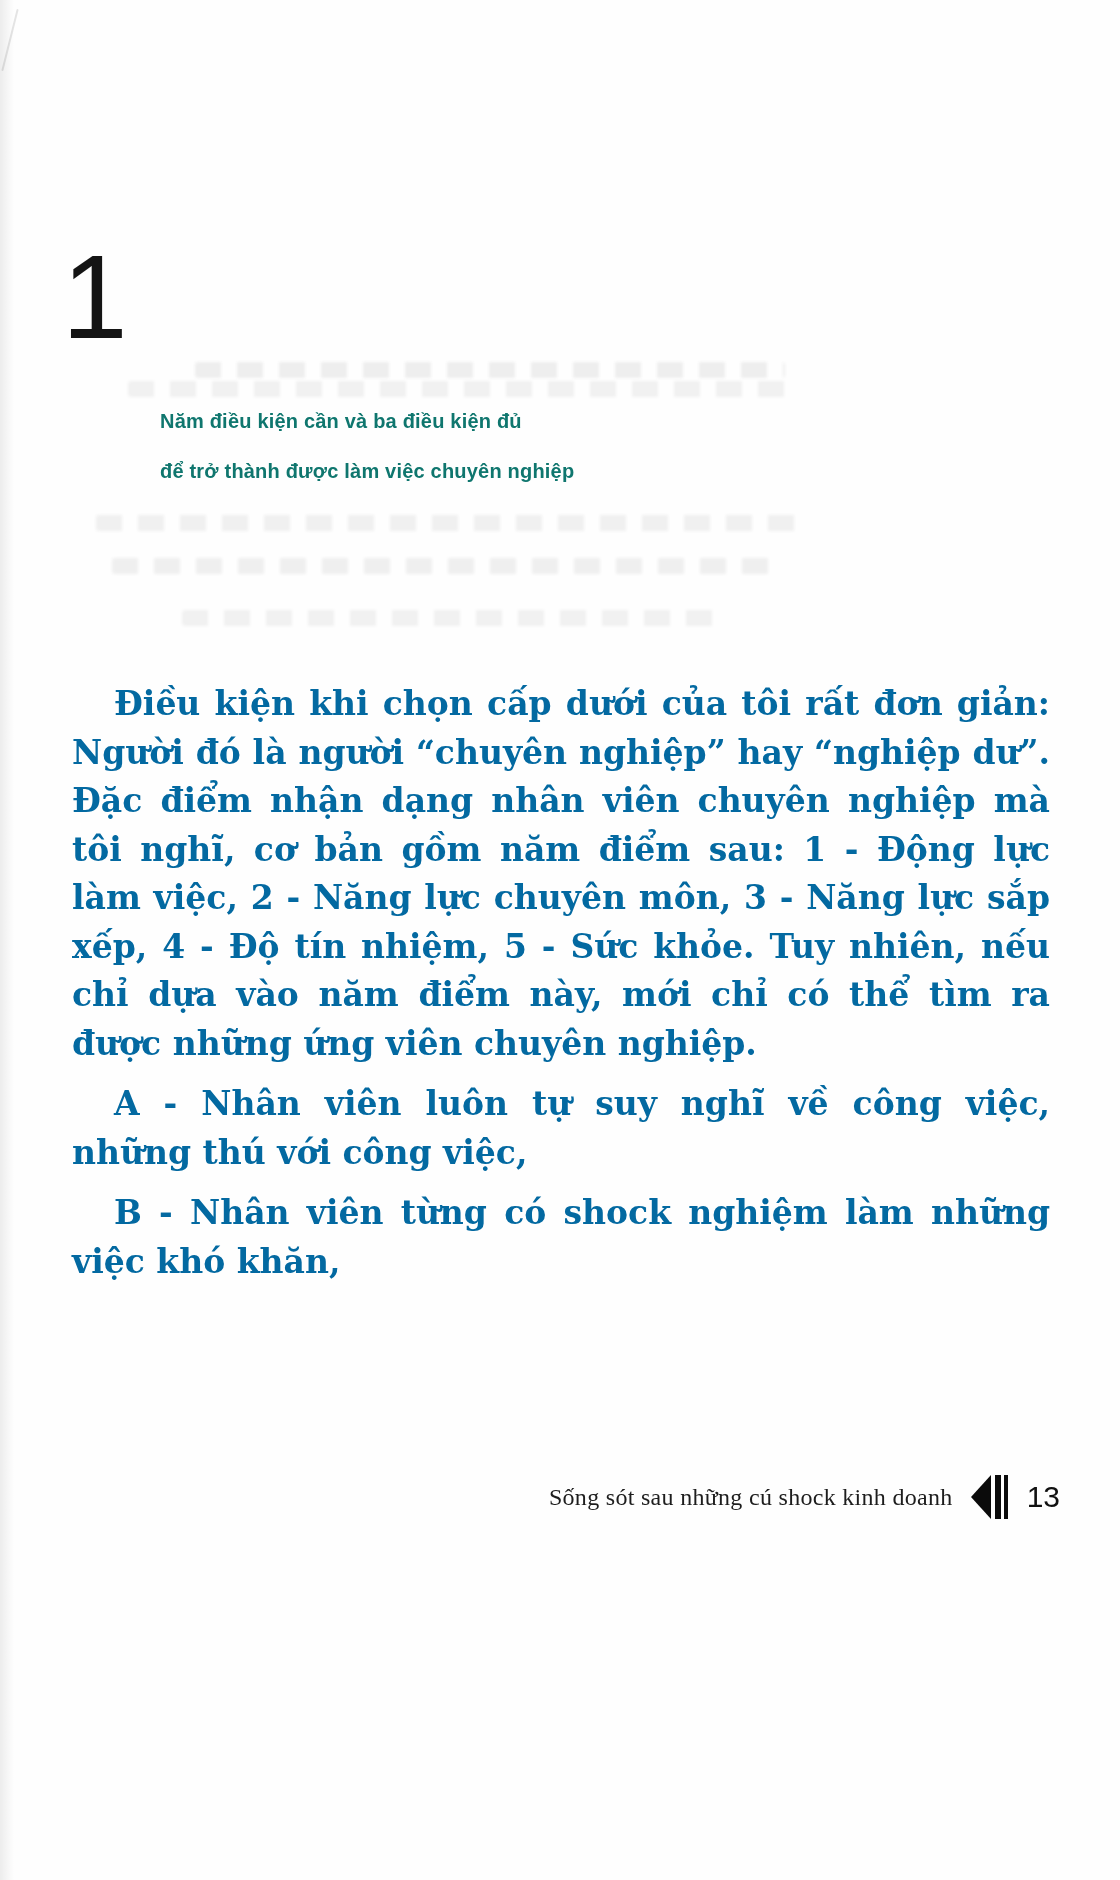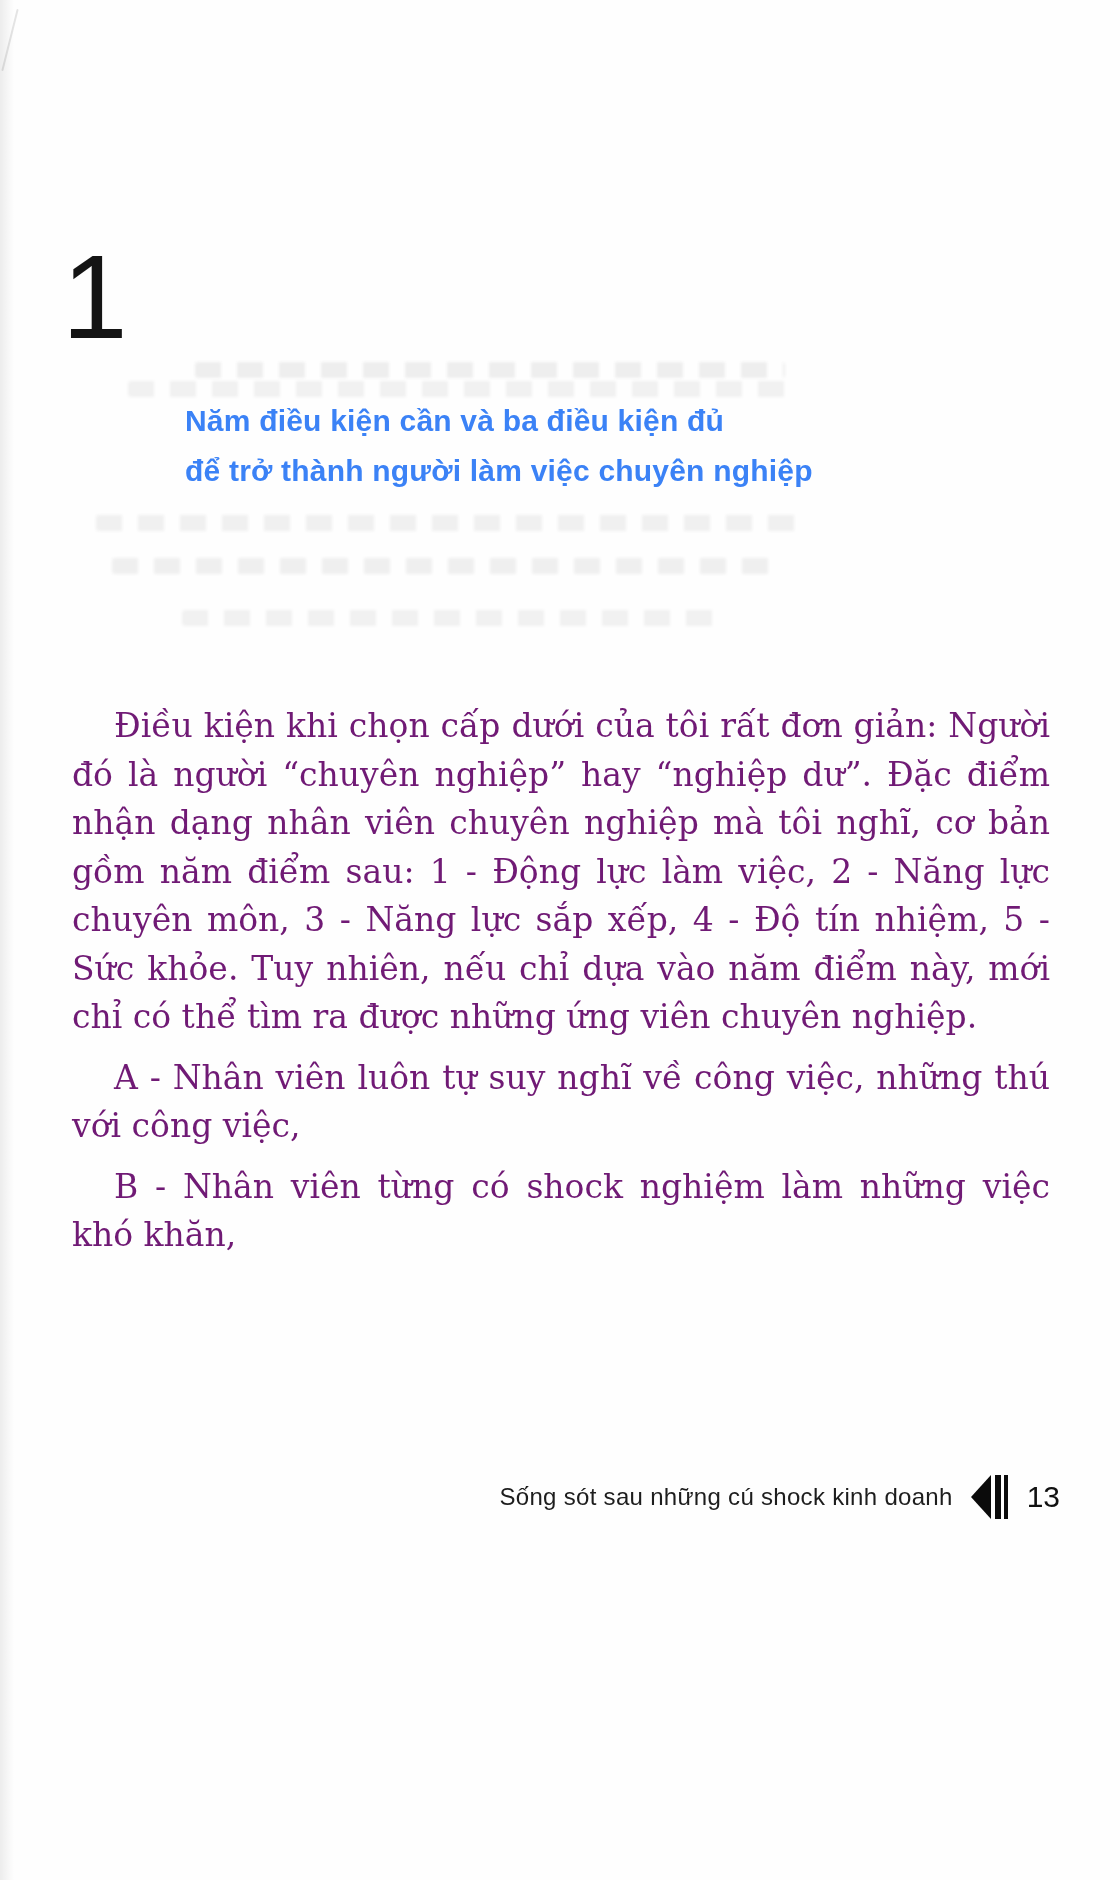--- a/index.html
+++ b/index.html
@@ -43,25 +43,24 @@
     font-size: 118px;
     line-height: 1;
     color: #141414;
   }
   .chapter-title {
     position: absolute;
     left: 160px;
     top: 396px;
     font-family: "Liberation Sans", sans-serif;
     font-weight: 600;
-    font-size: 30px;
+    font-size: 20px;
     line-height: 50px;
-    color: #3b82f6;
+    color: #0f766e;
     letter-spacing: 0.2px;
-    margin-left: 25px;
   }
   
   .ghost-line {
     position: absolute;
     height: 16px;
     border-radius: 3px;
     filter: blur(1.6px);
     opacity: 0.45;
     background: repeating-linear-gradient(
       90deg,
@@ -75,41 +74,40 @@
   .g2 { top: 381px; left: 128px; width: 668px; opacity: 0.38; }
   .g3 { top: 515px; left: 96px;  width: 700px; opacity: 0.40; }
   .g4 { top: 558px; left: 112px; width: 660px; opacity: 0.42; }
   .g5 { top: 610px; left: 182px; width: 540px; opacity: 0.38; }
   .body-text {
     position: absolute;
     left: 72px;
     top: 680px;
     width: 978px;
     font-family: "DejaVu Serif", serif;
-    font-weight: 400;
+    font-weight: 700;
     font-size: 33px;
     line-height: 48.5px;
-    color: #701a75;
+    color: #0369a1;
     text-align: justify;
-    margin-top: 22px;
   }
   .body-text p {
     margin: 0 0 12px 0;
     text-indent: 42px;
   }
   .footer {
     position: absolute;
     top: 1474px;
     right: 60px;
     display: flex;
     align-items: center;
     gap: 16px;
   }
   .footer-book-title {
-    font-family: Liberation Sans, sans-serif;
+    font-family: Liberation Serif, serif;
     font-weight: 500;
     font-size: 24px;
     color: #1d1d1d;
     letter-spacing: 0.3px;
   }
   .book-logo {
     display: inline-block;
     width: 42px;
     height: 46px;
   }
@@ -131,21 +129,21 @@
   <div class="chapter-number">1</div>
 
   <div class="ghost-line g1"></div>
   <div class="ghost-line g2"></div>
   <div class="ghost-line g3"></div>
   <div class="ghost-line g4"></div>
   <div class="ghost-line g5"></div>
 
   <div class="chapter-title">
     <div>Năm điều kiện cần và ba điều kiện đủ</div>
-    <div>để trở thành người làm việc chuyên nghiệp</div>
+    <div>để trở thành được làm việc chuyên nghiệp</div>
   </div>
 
   <div class="body-text">
     <p>Điều kiện khi chọn cấp dưới của tôi rất đơn giản: Người đó là người “chuyên nghiệp” hay “nghiệp dư”. Đặc điểm nhận dạng nhân viên chuyên nghiệp mà tôi nghĩ, cơ bản gồm năm điểm sau: 1 - Động lực làm việc, 2 - Năng lực chuyên môn, 3 - Năng lực sắp xếp, 4 - Độ tín nhiệm, 5 - Sức khỏe. Tuy nhiên, nếu chỉ dựa vào năm điểm này, mới chỉ có thể tìm ra được những ứng viên chuyên nghiệp.</p>
     <p>A - Nhân viên luôn tự suy nghĩ về công việc, những thú với công việc,</p>
     <p>B - Nhân viên từng có shock nghiệm làm những việc khó khăn,</p>
   </div>
 
   <div class="footer">
     <span class="footer-book-title">Sống sót sau những cú shock kinh doanh</span>

